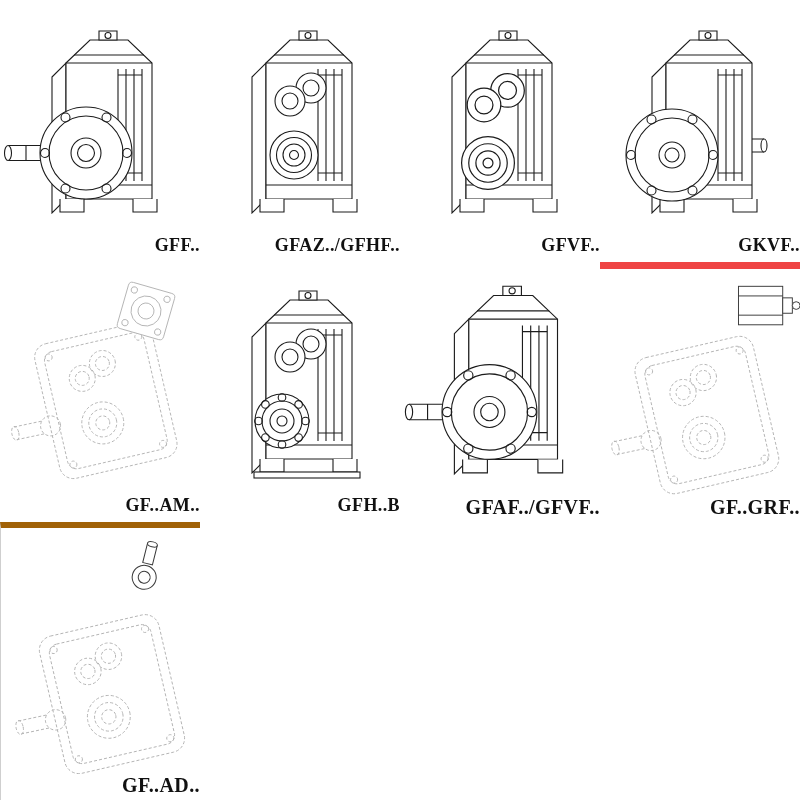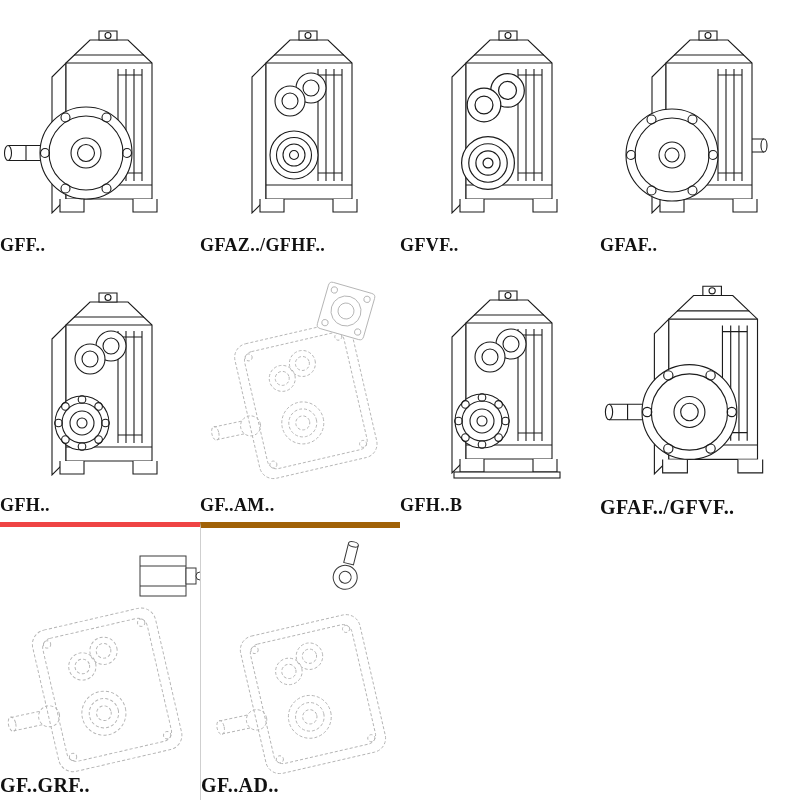--- a/index.html
+++ b/index.html
@@ -1,23 +1,23 @@
 <!DOCTYPE html>
 <html><head>
 <meta charset="utf-8">
 <style>
   html,body { margin:0; padding:0; background:#ffffff; }
   body { width:800px; height:800px; font-family:"Liberation Serif", serif; }
   .grid { display:grid; grid-template-columns:repeat(4,200px); grid-template-rows:262px 260px 278px; width:800px; height:800px; }
-  .cell { display:flex; flex-direction:column; align-items:flex-start; justify-content:flex-end; overflow:hidden; }
+  .cell { display:flex; flex-direction:column; align-items:flex-end; justify-content:flex-end; overflow:hidden; }
   .art { display:block; }
   .label { font-weight:bold; font-size:18px; letter-spacing:0.4px; color:#111; padding:0 0 6px 0; text-align:center; white-space:nowrap; }
   .row3 .label { font-size:20px; padding-bottom:3px; }
   .cell-ad { border-left:1px solid #cfcfcf; border-top:6px solid #a16207; }
-  .cell-grf { border-top:5px solid #ef4444; }
+  .cell-grf { border-top:7px solid #ef4444; }
 </style>
 </head>
 <body>
 
 <svg width="0" height="0" style="position:absolute" aria-hidden="true">
   <defs>
     <g id="housing" stroke="#1c1c1c" fill="none" stroke-width="1.1">
       <path d="M50 56 L64 42 L64 178 L50 192 Z" fill="#ffffff"></path>
       <path d="M64 42 L88 19 L126 19 L150 42 L150 178 L64 178 Z" fill="#ffffff"></path>
       <path d="M97 10 L115 10 L115 19 L97 19 Z" fill="#ffffff"></path>
@@ -195,37 +195,23 @@
         <use href="#housing"></use>
         <g transform="translate(70,134)">
             <use href="#flangeHollow"></use>
           </g>
         <g stroke="#1c1c1c" fill="none" stroke-width="1.1">
           <path d="M150 118 L162 118 M150 131 L162 131"></path>
           <ellipse cx="162" cy="124.5" rx="3" ry="6.5" fill="#ffffff"></ellipse>
         </g>
       </g>
     </svg>
-    <div class="label">GFAF..</div>
-  </div>
-
-  <div class="cell">
-    <svg class="art" width="200" height="222" viewBox="0 0 200 222">
-      <g transform="translate(2,10)">
-        <use href="#housing"></use>
-        <g transform="translate(88,76)">
-            <use href="#borePair"></use>
-          </g>
-        <g transform="translate(80,140)">
-            <use href="#bearing"></use>
-          </g>
-      </g>
-    </svg>
-    <div class="label">GFH..</div>
-  </div>
+    <div class="label">GKVF..</div>
+  </div>
+
 
   <div class="cell">
     <svg class="art" width="200" height="222" viewBox="0 0 200 222">
       <g transform="translate(0,4)">
         <use href="#ghostBody"></use>
         <g transform="translate(146,34) rotate(16)">
             <use href="#flangeSq"></use>
           </g>
       </g>
     </svg>

